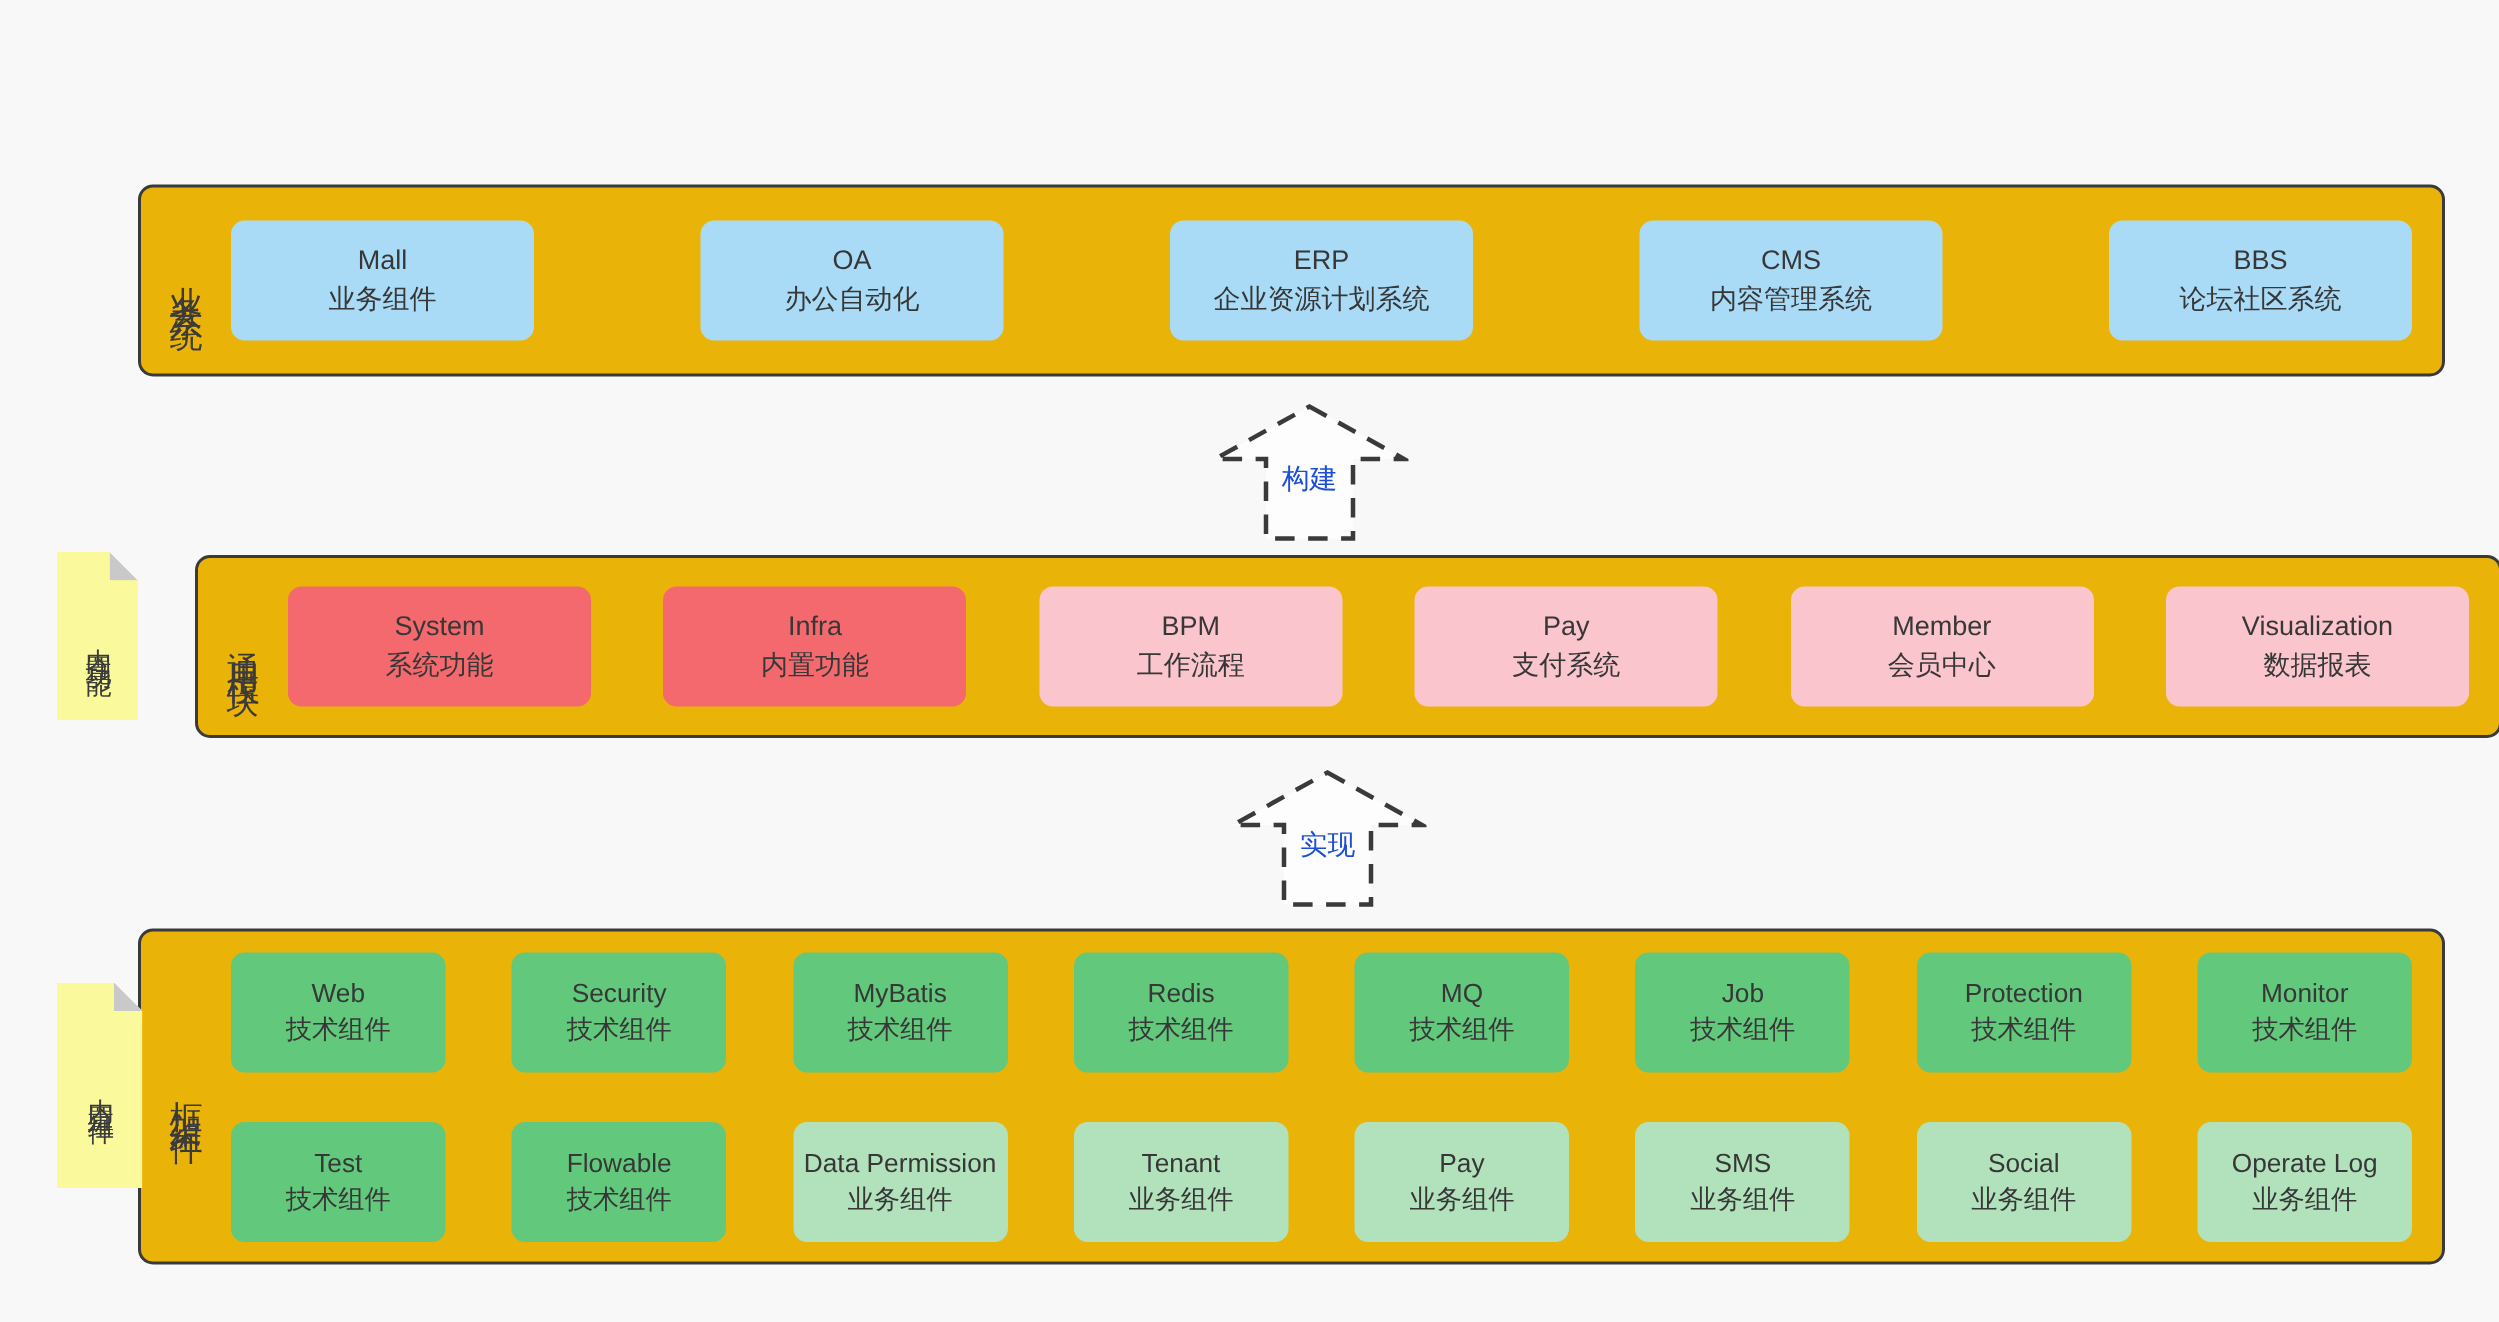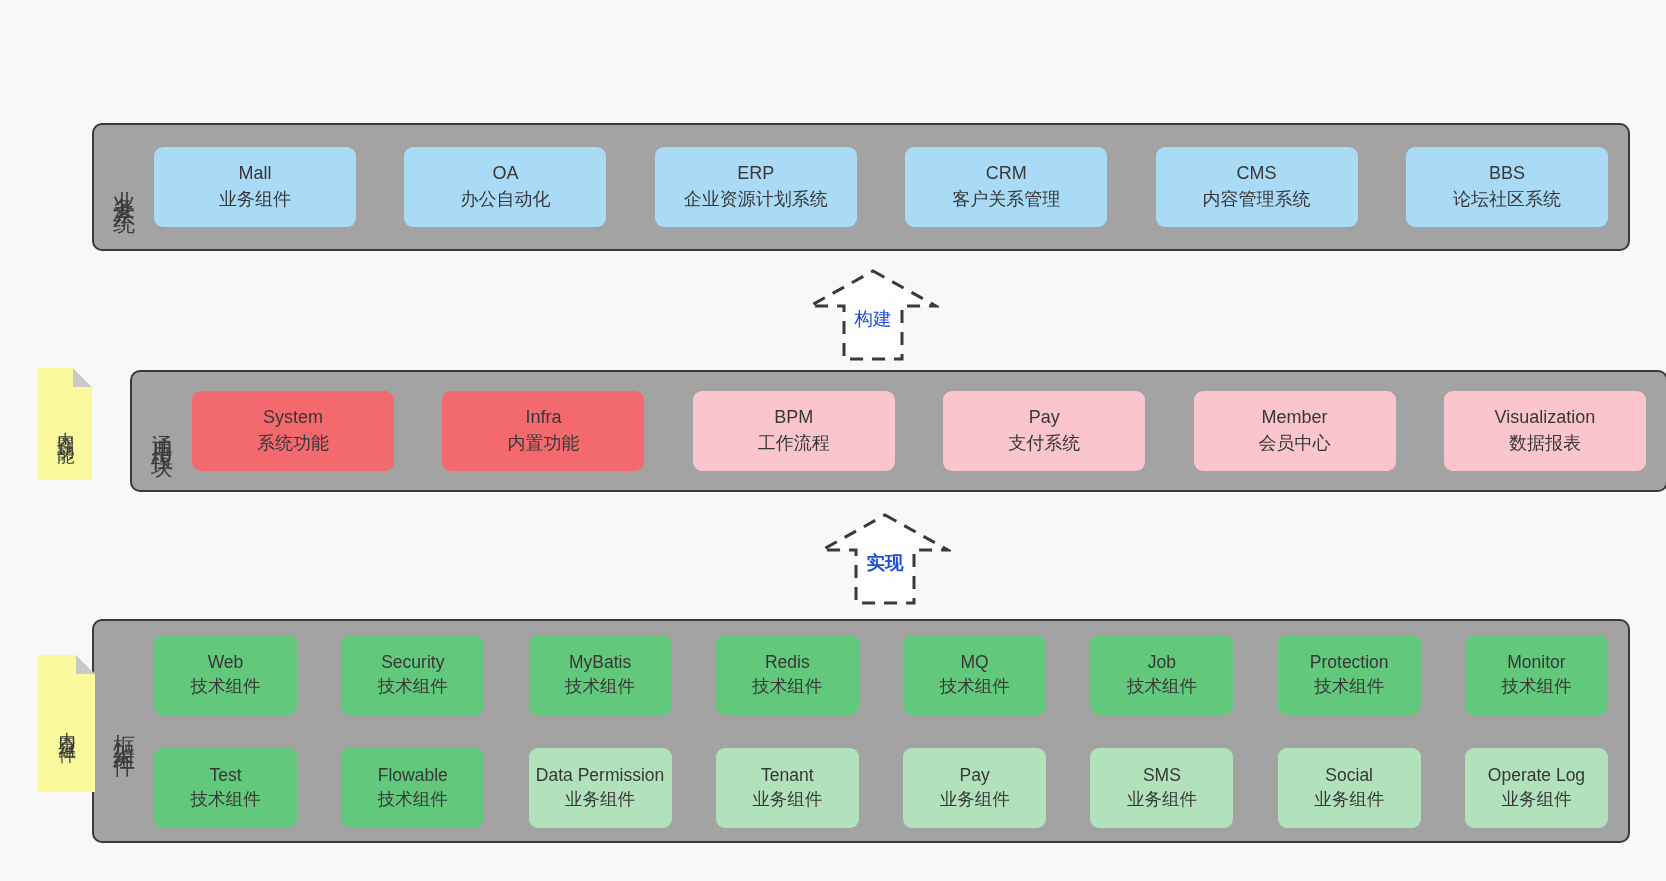--- a/index.html
+++ b/index.html
@@ -11,21 +11,21 @@
     position: relative;
     overflow: hidden;
   }
   .canvas { position: absolute; inset: 0; }
 
   
   .panel {
     position: absolute;
     left: 92px;
     width: 1538px;
-    background: #a3a3a3;
+    background: #eab308;
     border: 2px solid #3a3a3a;
     border-radius: 10px;
     display: flex;
     align-items: stretch;
   }
   .panel-title {
     width: 60px;
     display: flex;
     align-items: center;
     justify-content: center;
@@ -135,24 +135,20 @@
       </div>
       <div class="box box-lg blue">
         <div class="box-name">OA</div>
         <div class="box-sub">办公自动化</div>
       </div>
       <div class="box box-lg blue">
         <div class="box-name">ERP</div>
         <div class="box-sub">企业资源计划系统</div>
       </div>
       <div class="box box-lg blue">
-        <div class="box-name">CRM</div>
-        <div class="box-sub">客户关系管理</div>
-      </div>
-      <div class="box box-lg blue">
         <div class="box-name">CMS</div>
         <div class="box-sub">内容管理系统</div>
       </div>
       <div class="box box-lg blue">
         <div class="box-name">BBS</div>
         <div class="box-sub">论坛社区系统</div>
       </div>
     </div>
   </section>
 
@@ -193,21 +189,21 @@
         <div class="box-name">Member</div>
         <div class="box-sub">会员中心</div>
       </div>
       <div class="box box-lg pink">
         <div class="box-name">Visualization</div>
         <div class="box-sub">数据报表</div>
       </div>
     </div>
   </section>
 
-  <div class="arrow" style="left:819px; top:512px;font-weight:bold;">
+  <div class="arrow" style="left:819px; top:512px;">
     <svg viewBox="0 0 132 94">
       <polygon points="66,3 129,38 95,38 95,91 37,91 37,38 3,38" fill="#fdfdfd" stroke="#3a3a3a" stroke-width="3" stroke-dasharray="13 9"></polygon>
     </svg>
     <span class="arrow-label">实现</span>
   </div>
 
   <div class="sticky" style="left:38px; top:655px; width:57px; height:137px;">
     <span class="sticky-fold"></span>
     <span class="sticky-label">内置组件</span>
   </div>

